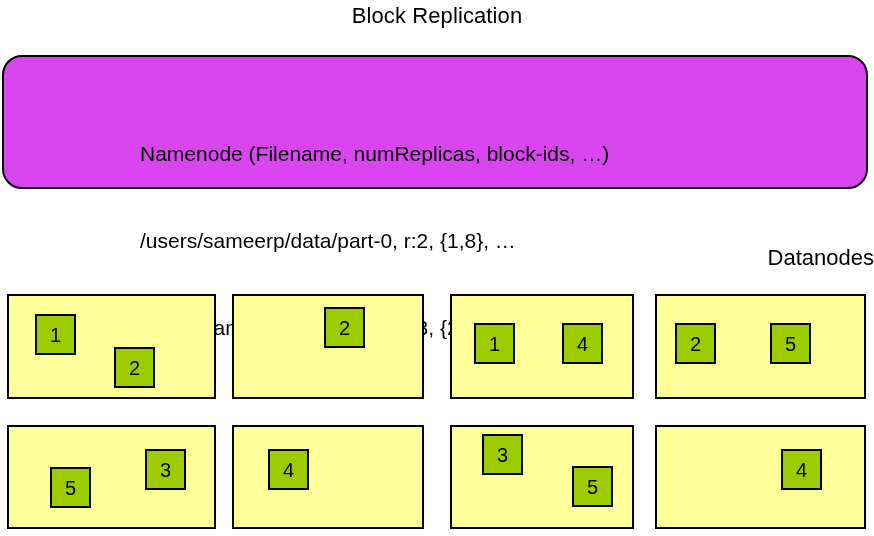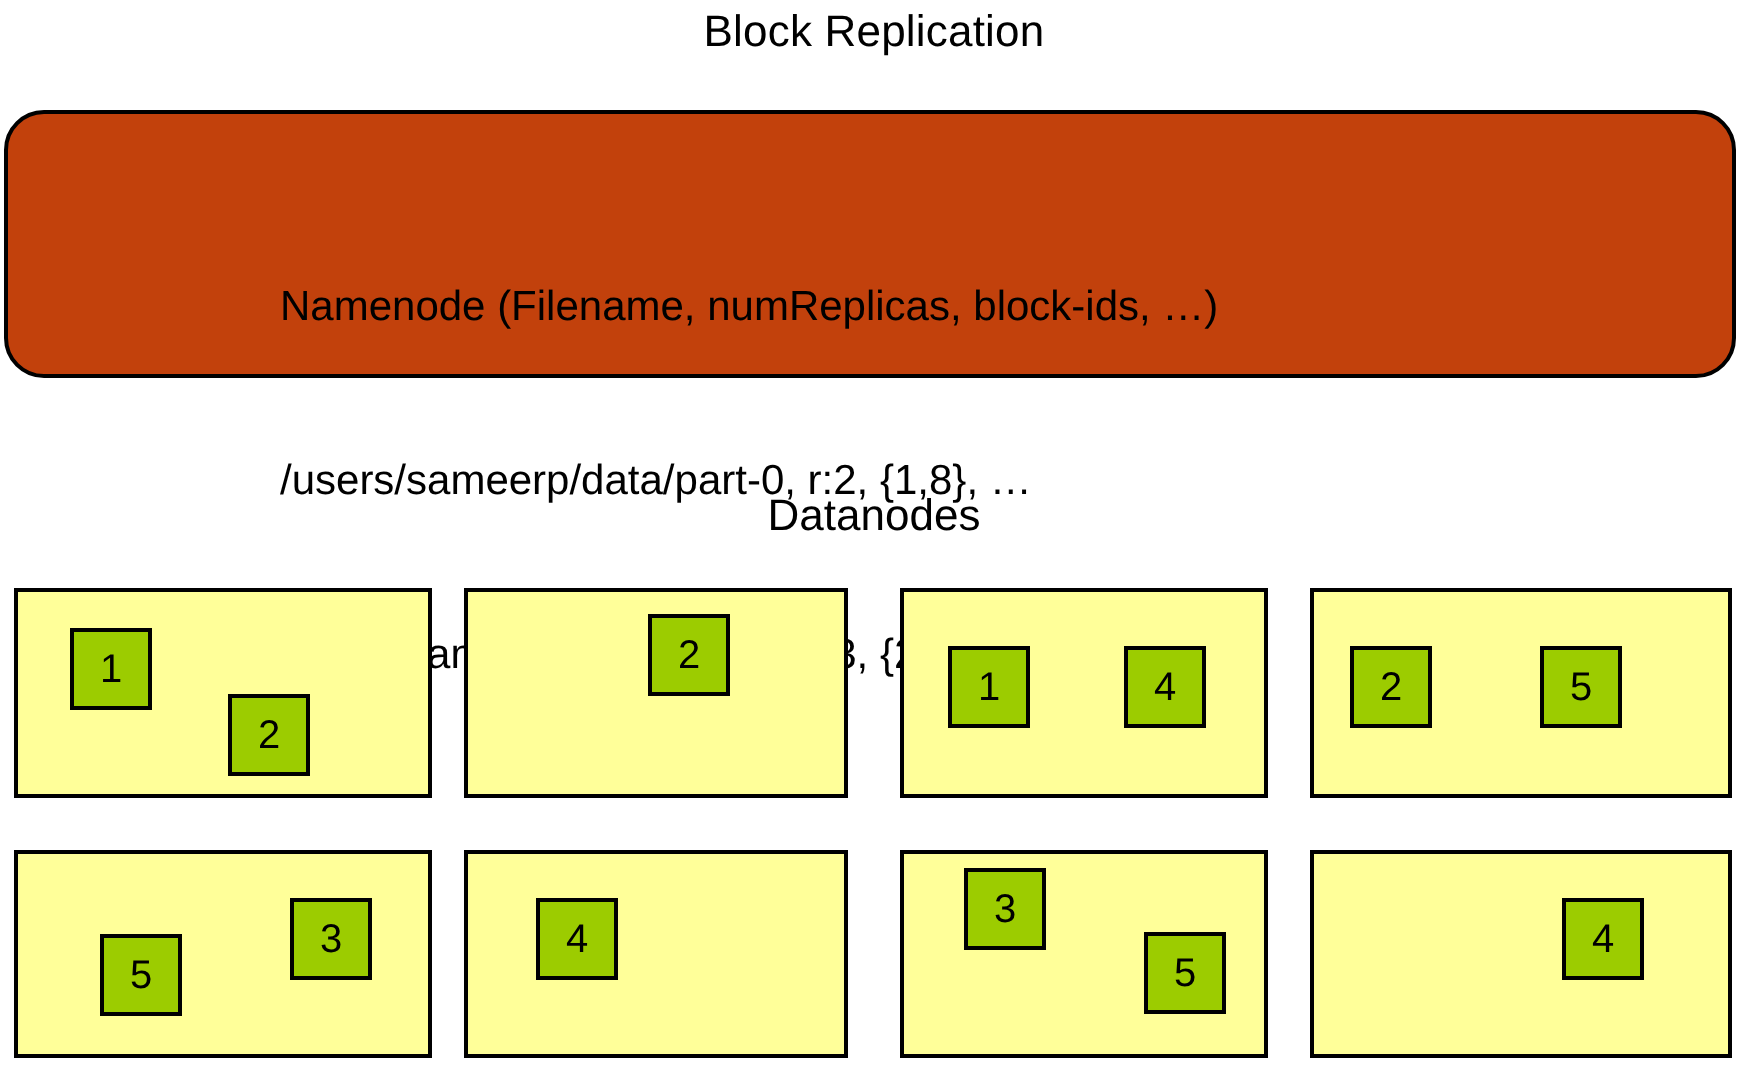--- a/index.html
+++ b/index.html
@@ -35,21 +35,21 @@
     white-space: pre;
   }
 
   
   .namenode-panel {
     position: absolute;
     left: 2px;
     top: 55px;
     width: 866px;
     height: 134px;
-    background: #c2410c;
+    background: #d946ef;
     border: 2px solid #000000;
     border-radius: 20px;
     box-sizing: border-box;
   }
   .namenode-text {
     position: absolute;
     left: 136px;
     top: 24px;
     font-size: 21px;
     line-height: 29px;
@@ -58,21 +58,21 @@
   .namenode-line {
     white-space: pre;
   }
 
   
   .datanodes-title {
     position: absolute;
     left: 0;
     top: 245px;
     width: 874px;
-    text-align: center;
+    text-align: right;
     font-size: 22px;
     line-height: 26px;
     white-space: pre;
   }
 
   
   .datanode {
     position: absolute;
     background: #ffff99;
     border: 2px solid #000000;

